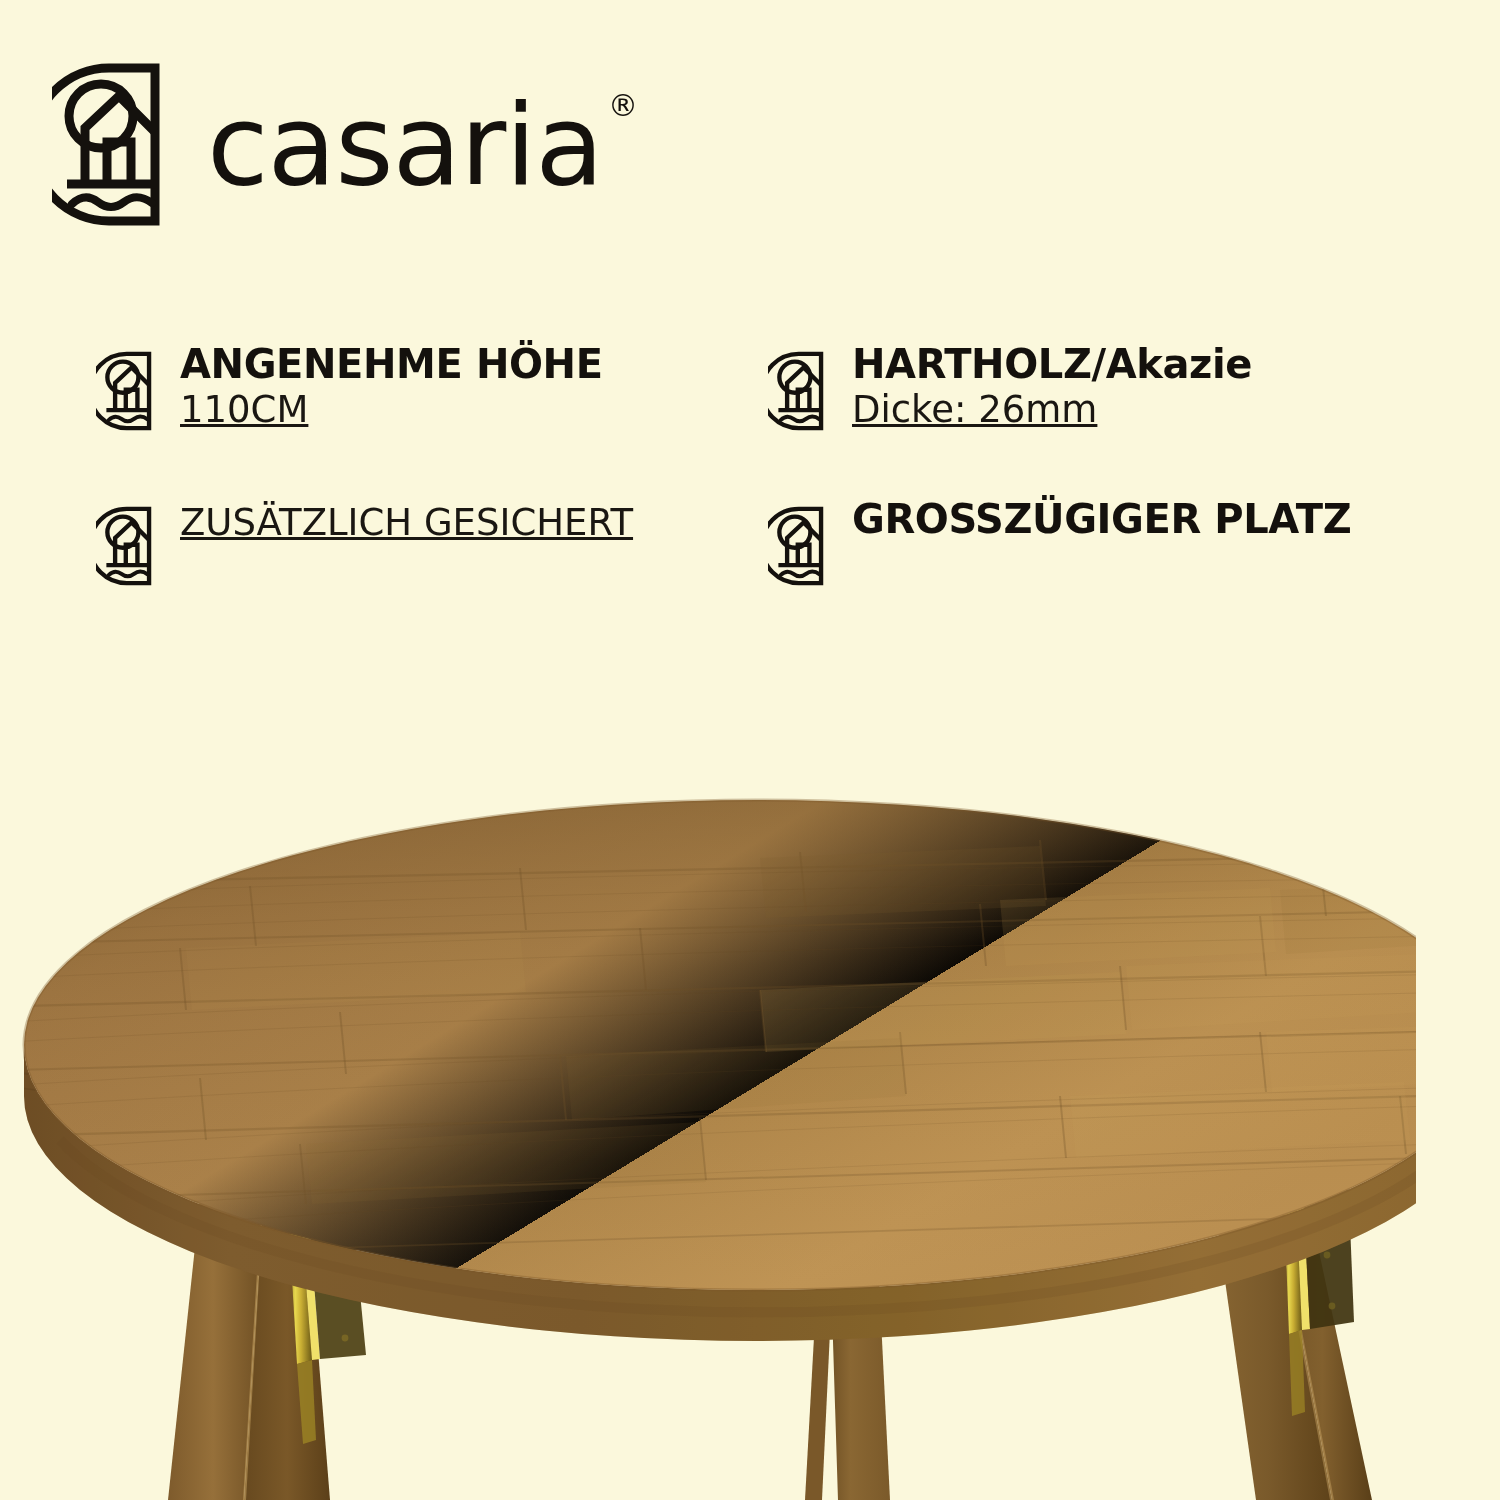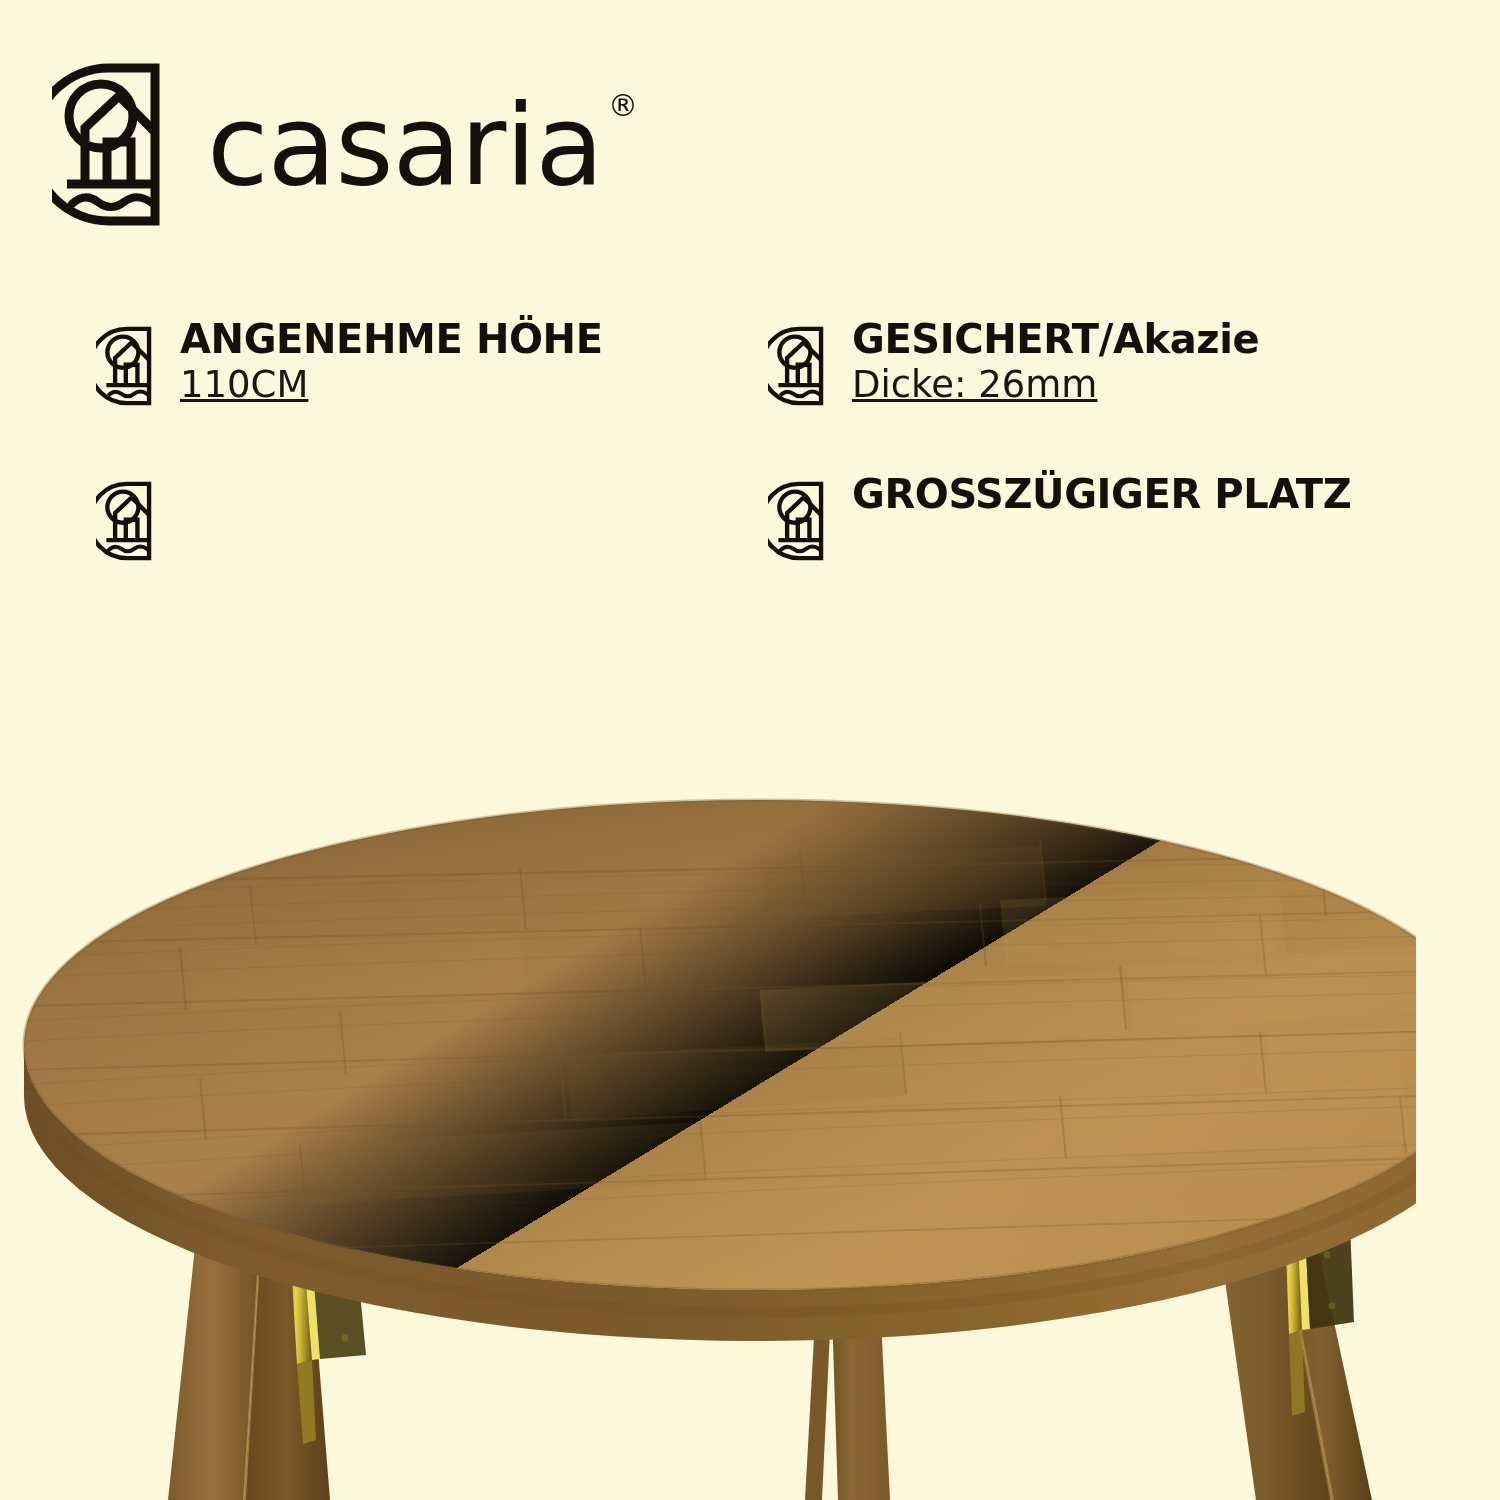--- a/index.html
+++ b/index.html
@@ -43,21 +43,21 @@
     right: -34px;
     font-size: 30px;
     font-weight: 400;
     color: #14110D;
   }
 
   
   #features {
     position: absolute;
     left: 96px;
-    top: 318px;
+    top: 343px;
     width: 1330px;
     display: grid;
     grid-template-columns: 672px 660px;
     grid-auto-rows: 155px;
   }
   .feature {
     display: flex;
     align-items: flex-start;
     gap: 22px;
   }
@@ -145,37 +145,38 @@
         <svg width="62" height="80" viewBox="0 0 115 165" fill="none">
           <path d="M103 6 L103 159 L57 159 A76.5 76.5 0 0 1 57 6 Z" stroke="#14110D" stroke-width="9" fill="none"></path>
           <circle cx="49" cy="54" r="32" stroke="#14110D" stroke-width="9" fill="none"></circle>
           <path d="M33 120 L33 66 L67 34 L103 70" stroke="#14110D" stroke-width="9" fill="none"></path>
           <path d="M55 122 L55 80 L79 80 L79 122" stroke="#14110D" stroke-width="9" fill="none"></path>
           <path d="M15 122 L103 122" stroke="#14110D" stroke-width="9"></path>
           <path d="M20 142 Q33 130 46 140 Q59 150 72 140 Q85 130 100 141" stroke="#14110D" stroke-width="8" fill="none" stroke-linecap="round"></path>
         </svg>
       </span>
       <span class="feature-text">
-        <div class="feature-title">GESICHERT/Akazie</div>
+        <div class="feature-title">HARTHOLZ/Akazie</div>
         <div class="feature-sub">Dicke: 26mm</div>
       </span>
     </div>
 
     <div class="feature">
       <span class="feature-icon">
         <svg width="62" height="80" viewBox="0 0 115 165" fill="none">
           <path d="M103 6 L103 159 L57 159 A76.5 76.5 0 0 1 57 6 Z" stroke="#14110D" stroke-width="9" fill="none"></path>
           <circle cx="49" cy="54" r="32" stroke="#14110D" stroke-width="9" fill="none"></circle>
           <path d="M33 120 L33 66 L67 34 L103 70" stroke="#14110D" stroke-width="9" fill="none"></path>
           <path d="M55 122 L55 80 L79 80 L79 122" stroke="#14110D" stroke-width="9" fill="none"></path>
           <path d="M15 122 L103 122" stroke="#14110D" stroke-width="9"></path>
           <path d="M20 142 Q33 130 46 140 Q59 150 72 140 Q85 130 100 141" stroke="#14110D" stroke-width="8" fill="none" stroke-linecap="round"></path>
         </svg>
       </span>
       <span class="feature-text">
+        <div class="feature-sub">ZUSÄTZLICH GESICHERT</div>
       </span>
     </div>
 
     <div class="feature">
       <span class="feature-icon">
         <svg width="62" height="80" viewBox="0 0 115 165" fill="none">
           <path d="M103 6 L103 159 L57 159 A76.5 76.5 0 0 1 57 6 Z" stroke="#14110D" stroke-width="9" fill="none"></path>
           <circle cx="49" cy="54" r="32" stroke="#14110D" stroke-width="9" fill="none"></circle>
           <path d="M33 120 L33 66 L67 34 L103 70" stroke="#14110D" stroke-width="9" fill="none"></path>
           <path d="M55 122 L55 80 L79 80 L79 122" stroke="#14110D" stroke-width="9" fill="none"></path>

